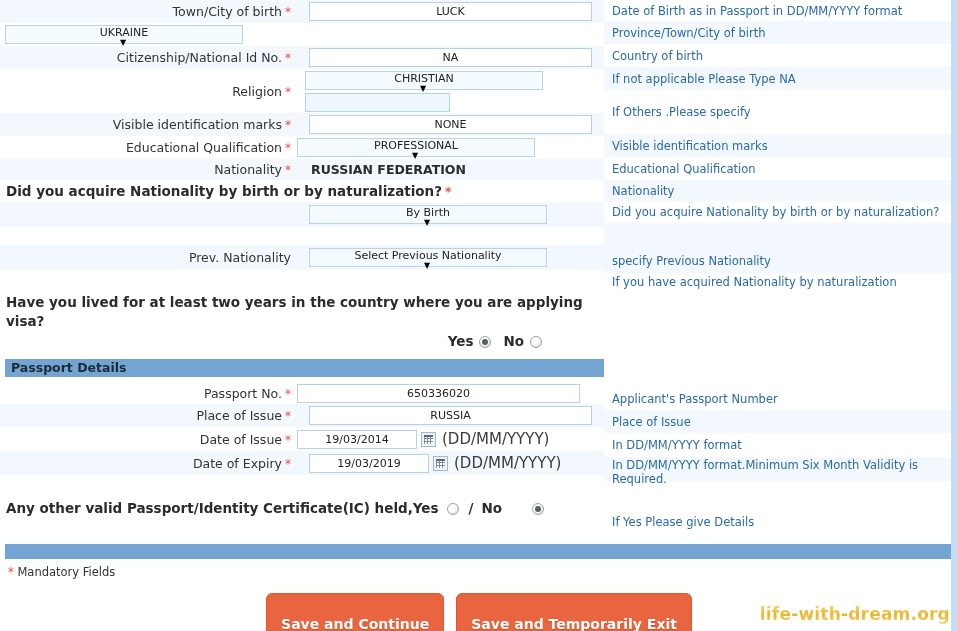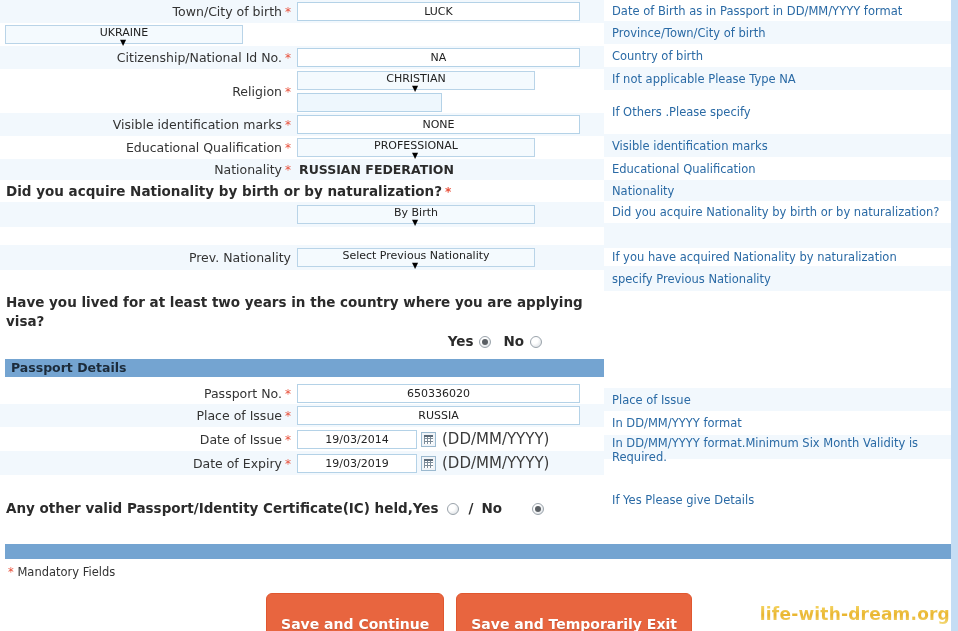--- a/index.html
+++ b/index.html
@@ -51,21 +51,21 @@
   }
 
   
   .row {
     display: flex;
     align-items: center;
     box-sizing: border-box;
     width: 604px;
     padding-left: 5px;
   }
-  .row.alt { background: #f2f8fd; }
+  .row.alt { background: #f2f8fd; gap: 12px; }
   .row.plain { background: #ffffff; }
 
   .label {
     width: 292px;
     text-align: right;
     padding-right: 6px;
     box-sizing: border-box;
     font-size: 12.5px;
     color: #333333;
     white-space: nowrap;
@@ -285,21 +285,21 @@
         </div>
       </div>
       <div class="row alt" style="height:23px">
         <div class="label"><span>Citizenship/National Id No.</span><span class="req">*</span></div>
         <div class="field">
           <input class="txt wide" type="text" value="NA" style="">
         </div>
       </div>
       <div class="row plain" style="height:44px">
         <div class="label"><span>Religion</span><span class="req">*</span></div>
-        <div class="field" style="flex-direction:column;align-items:flex-start;gap:3px;">
+        <div class="field" style="flex-direction:column;align-items:flex-start;gap:3px;margin-left:8px;">
           <div class="sel">
             <span>CHRISTIAN</span>
             <span class="caret">▼</span>
           </div>
           <input class="txt other" type="text" value="" style="">
         </div>
       </div>
       <div class="row alt" style="height:23px">
         <div class="label"><span>Visible identification marks</span><span class="req">*</span></div>
         <div class="field">
@@ -400,31 +400,34 @@
       <div class="hint plain" style="height:23px">
         <span>Educational Qualification</span>
       </div>
       <div class="hint alt" style="height:21px">
         <span>Nationality</span>
       </div>
       <div class="hint plain" style="height:22px">
         <span>Did you acquire Nationality by birth or by naturalization?</span>
       </div>
       <div class="hint alt" style="height:25px"></div>
+      <div class="hint alt" style="height:25px">
+        <span>specify Previous Nationality</span>
+      </div>
       <div class="hint plain" style="height:18px">
         <span>If you have acquired Nationality by naturalization</span>
-      </div>
-      <div class="hint alt" style="height:25px">
-        <span>specify Previous Nationality</span>
       </div>
       <div class="hint plain" style="height:18px"></div>
       <div class="hint plain" style="height:48px"></div>
       <div class="hint plain" style="height:8px"></div>
       <div class="hint plain" style="height:18px"></div>
       <div class="hint plain" style="height:5px"></div>
+      <div class="hint plain" style="height:22px;">
+        <span>Applicant's Passport Number</span>
+      </div>
       <div class="hint alt" style="height:23px;">
         <span>Place of Issue</span>
       </div>
       <div class="hint plain" style="height:24px;">
         <span>In DD/MM/YYYY format</span>
       </div>
       <div class="hint alt" style="height:24px;align-items:flex-start;padding-top:1px;">
         <span>In DD/MM/YYYY format.Minimum Six Month Validity is Required.</span>
       </div>
       <div class="hint plain" style="height:16px"></div>

